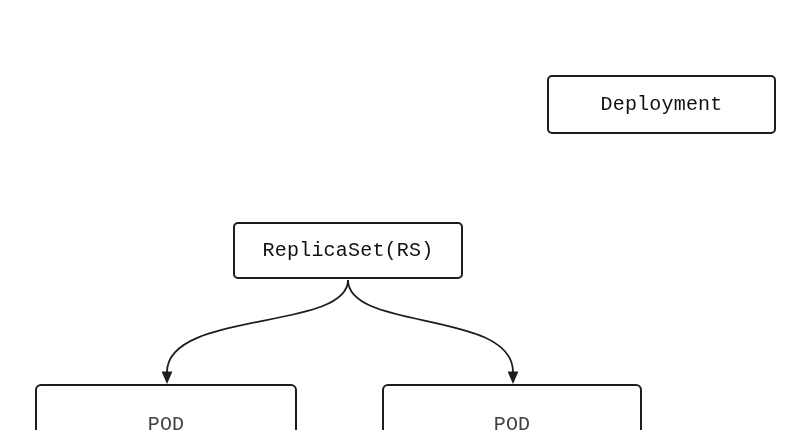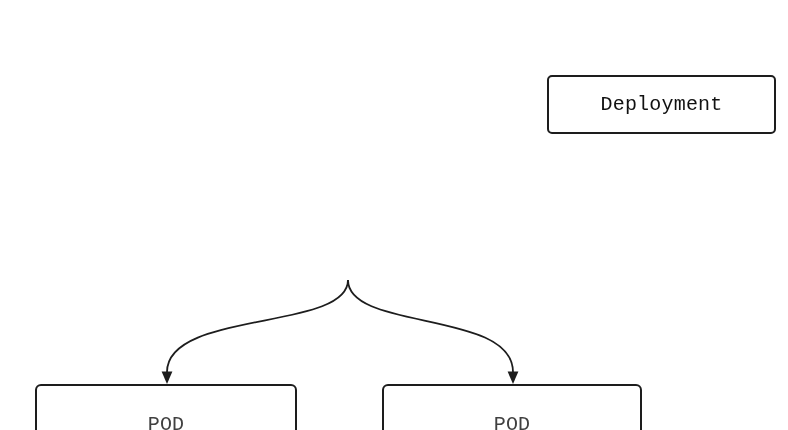--- a/index.html
+++ b/index.html
@@ -94,20 +94,23 @@
     <path d="M 348 248 C 348 299, 167 278, 167 340" fill="none" stroke="#1d1d1d" stroke-width="1.8"></path>
     <polygon points="167,352 161.6,339.5 172.4,339.5" fill="#1d1d1d"></polygon>
     <path d="M 348 248 C 348 299, 513 278, 513 340" fill="none" stroke="#1d1d1d" stroke-width="1.8"></path>
     <polygon points="513,352 507.6,339.5 518.4,339.5" fill="#1d1d1d"></polygon>
   </svg>
 
   <div class="node node-deployment">
     <span>Deployment</span>
   </div>
 
+  <div class="node node-replicaset">
+    <span>ReplicaSet(RS)</span>
+  </div>
 
   <div class="node node-pod node-pod-left">
     <span class="pod-label">POD</span>
     <div class="pod-inner pod-inner-left"></div>
   </div>
 
   <div class="node node-pod node-pod-right">
     <span class="pod-label">POD</span>
     <div class="pod-inner pod-inner-right"></div>
   </div>

